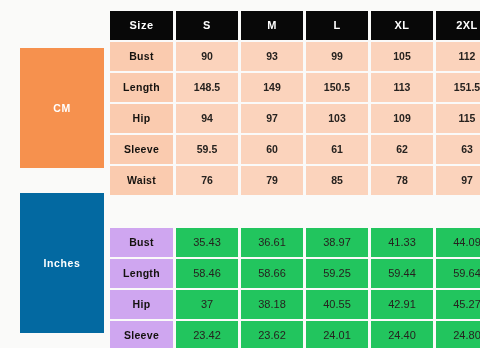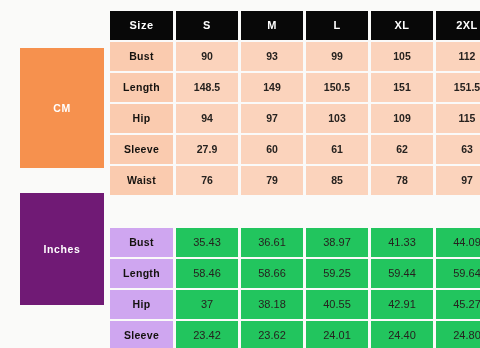--- a/index.html
+++ b/index.html
@@ -35,22 +35,22 @@
     font-weight: 700;
     letter-spacing: 0.6px;
   }
   .unit-block.cm {
     top: 48px;
     height: 120px;
     background: #f6914e;
   }
   .unit-block.inches {
     top: 193px;
-    height: 112px;
-    background: #701a75;
+    height: 140px;
+    background: #0369a1;
   }
 
   
   .grid {
     position: absolute;
     left: 110px;
     top: 11px;
     width: 357px;
     display: grid;
     grid-template-columns: 63px 62px 62px 62px 62px 62px;
@@ -141,32 +141,32 @@
     <div class="cell cm-value">90</div>
     <div class="cell cm-value">93</div>
     <div class="cell cm-value">99</div>
     <div class="cell cm-value">105</div>
     <div class="cell cm-value">112</div>
 
     <div class="cell cm-label">Length</div>
     <div class="cell cm-value">148.5</div>
     <div class="cell cm-value">149</div>
     <div class="cell cm-value">150.5</div>
-    <div class="cell cm-value">151</div>
+    <div class="cell cm-value">113</div>
     <div class="cell cm-value">151.5</div>
 
     <div class="cell cm-label">Hip</div>
     <div class="cell cm-value">94</div>
     <div class="cell cm-value">97</div>
     <div class="cell cm-value">103</div>
     <div class="cell cm-value">109</div>
     <div class="cell cm-value">115</div>
 
     <div class="cell cm-label">Sleeve</div>
-    <div class="cell cm-value">27.9</div>
+    <div class="cell cm-value">59.5</div>
     <div class="cell cm-value">60</div>
     <div class="cell cm-value">61</div>
     <div class="cell cm-value">62</div>
     <div class="cell cm-value">63</div>
 
     <div class="cell cm-label">Waist</div>
     <div class="cell cm-value">76</div>
     <div class="cell cm-value">79</div>
     <div class="cell cm-value">85</div>
     <div class="cell cm-value">78</div>

